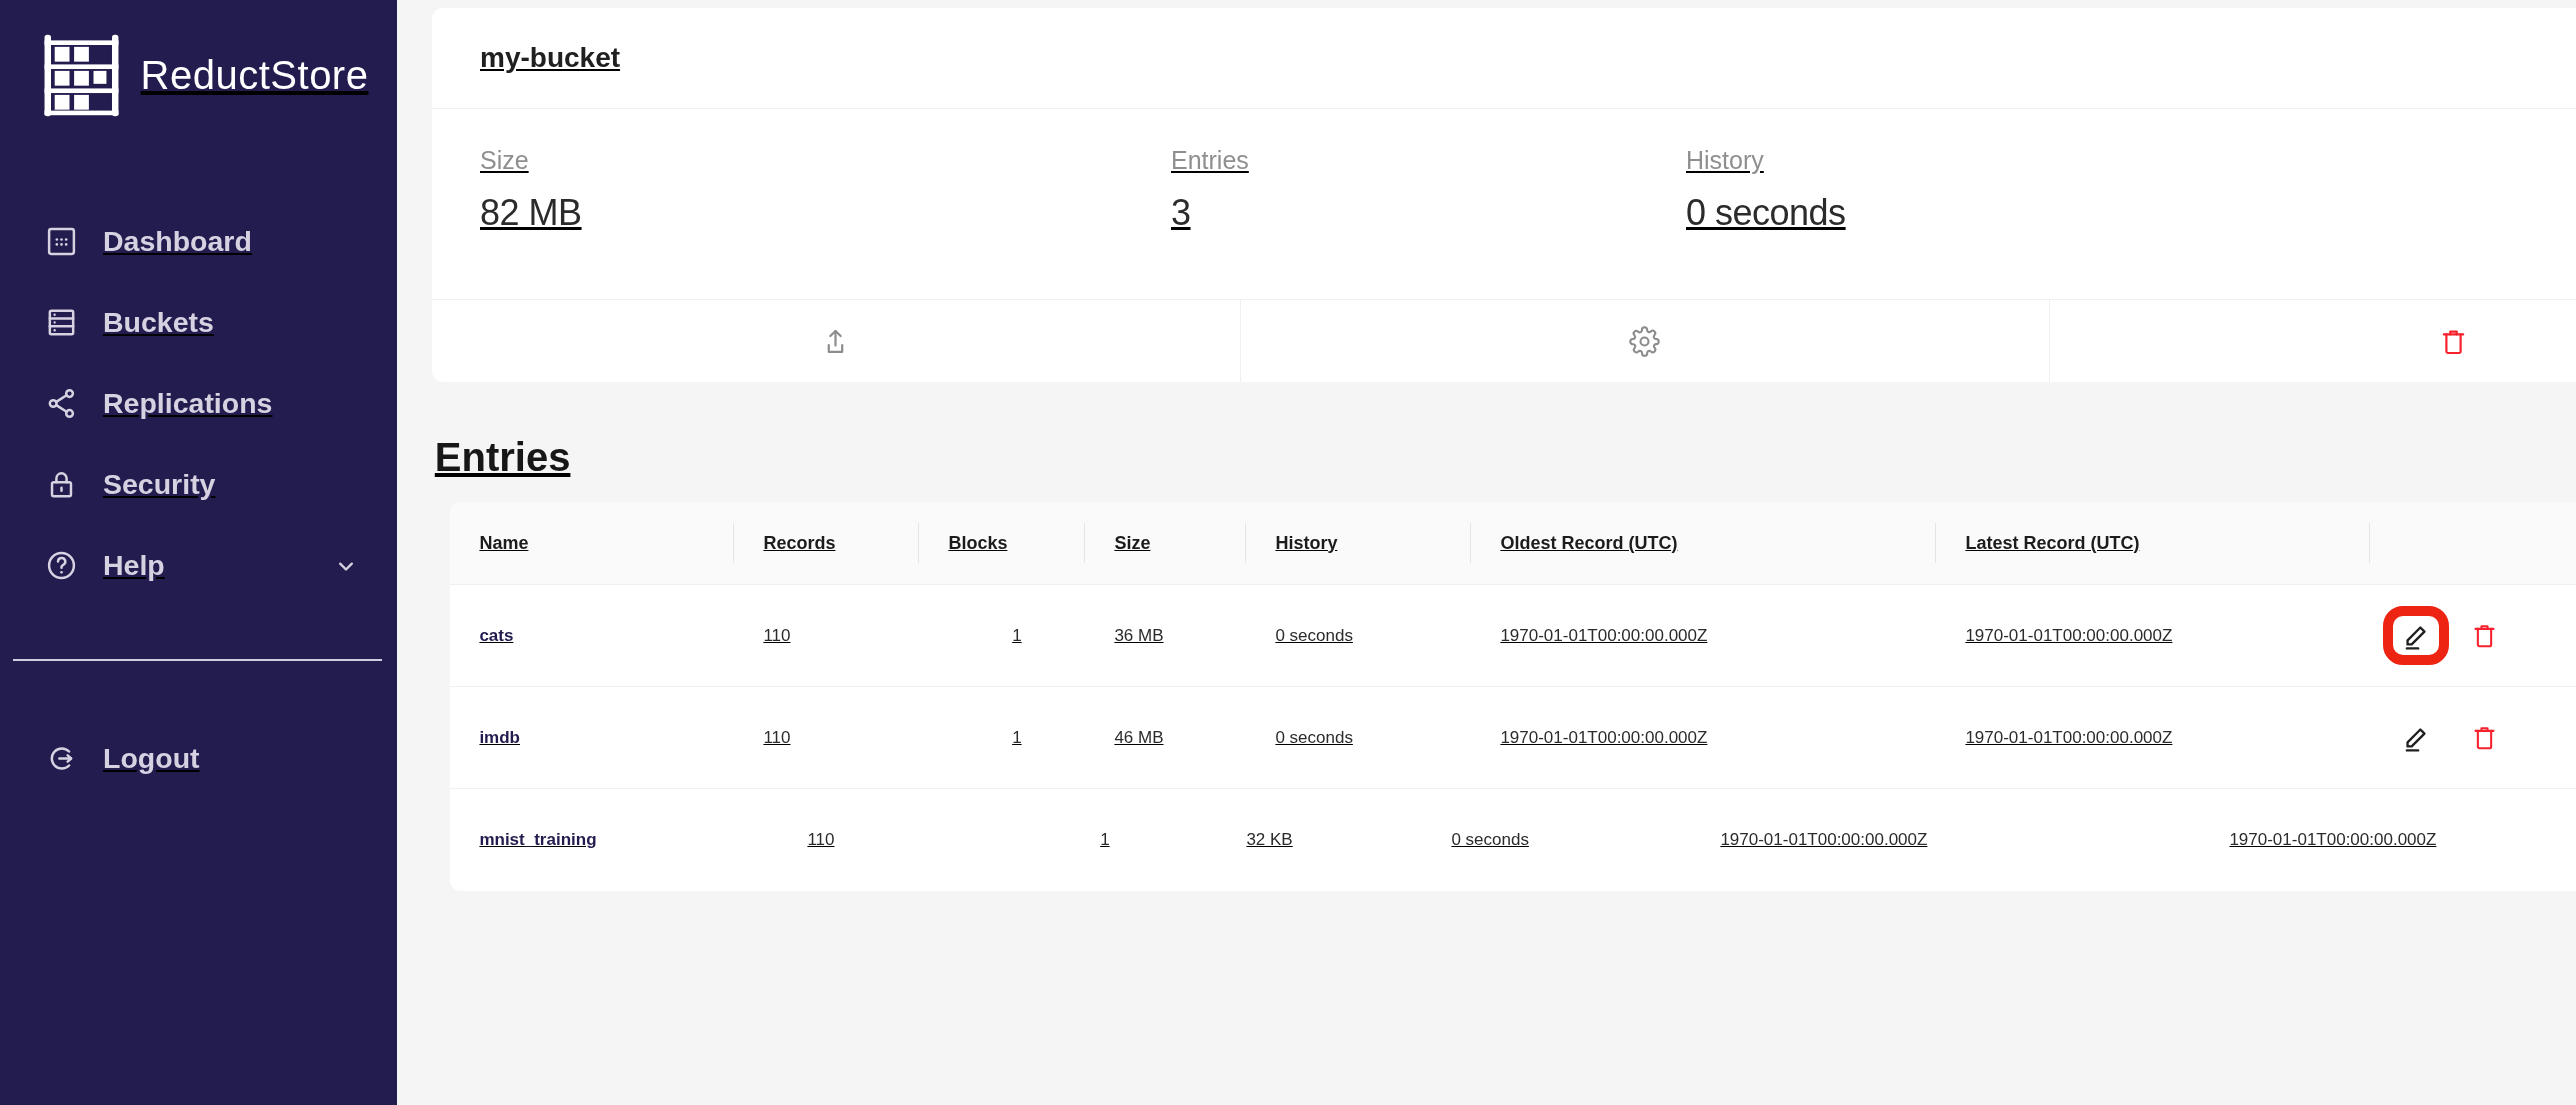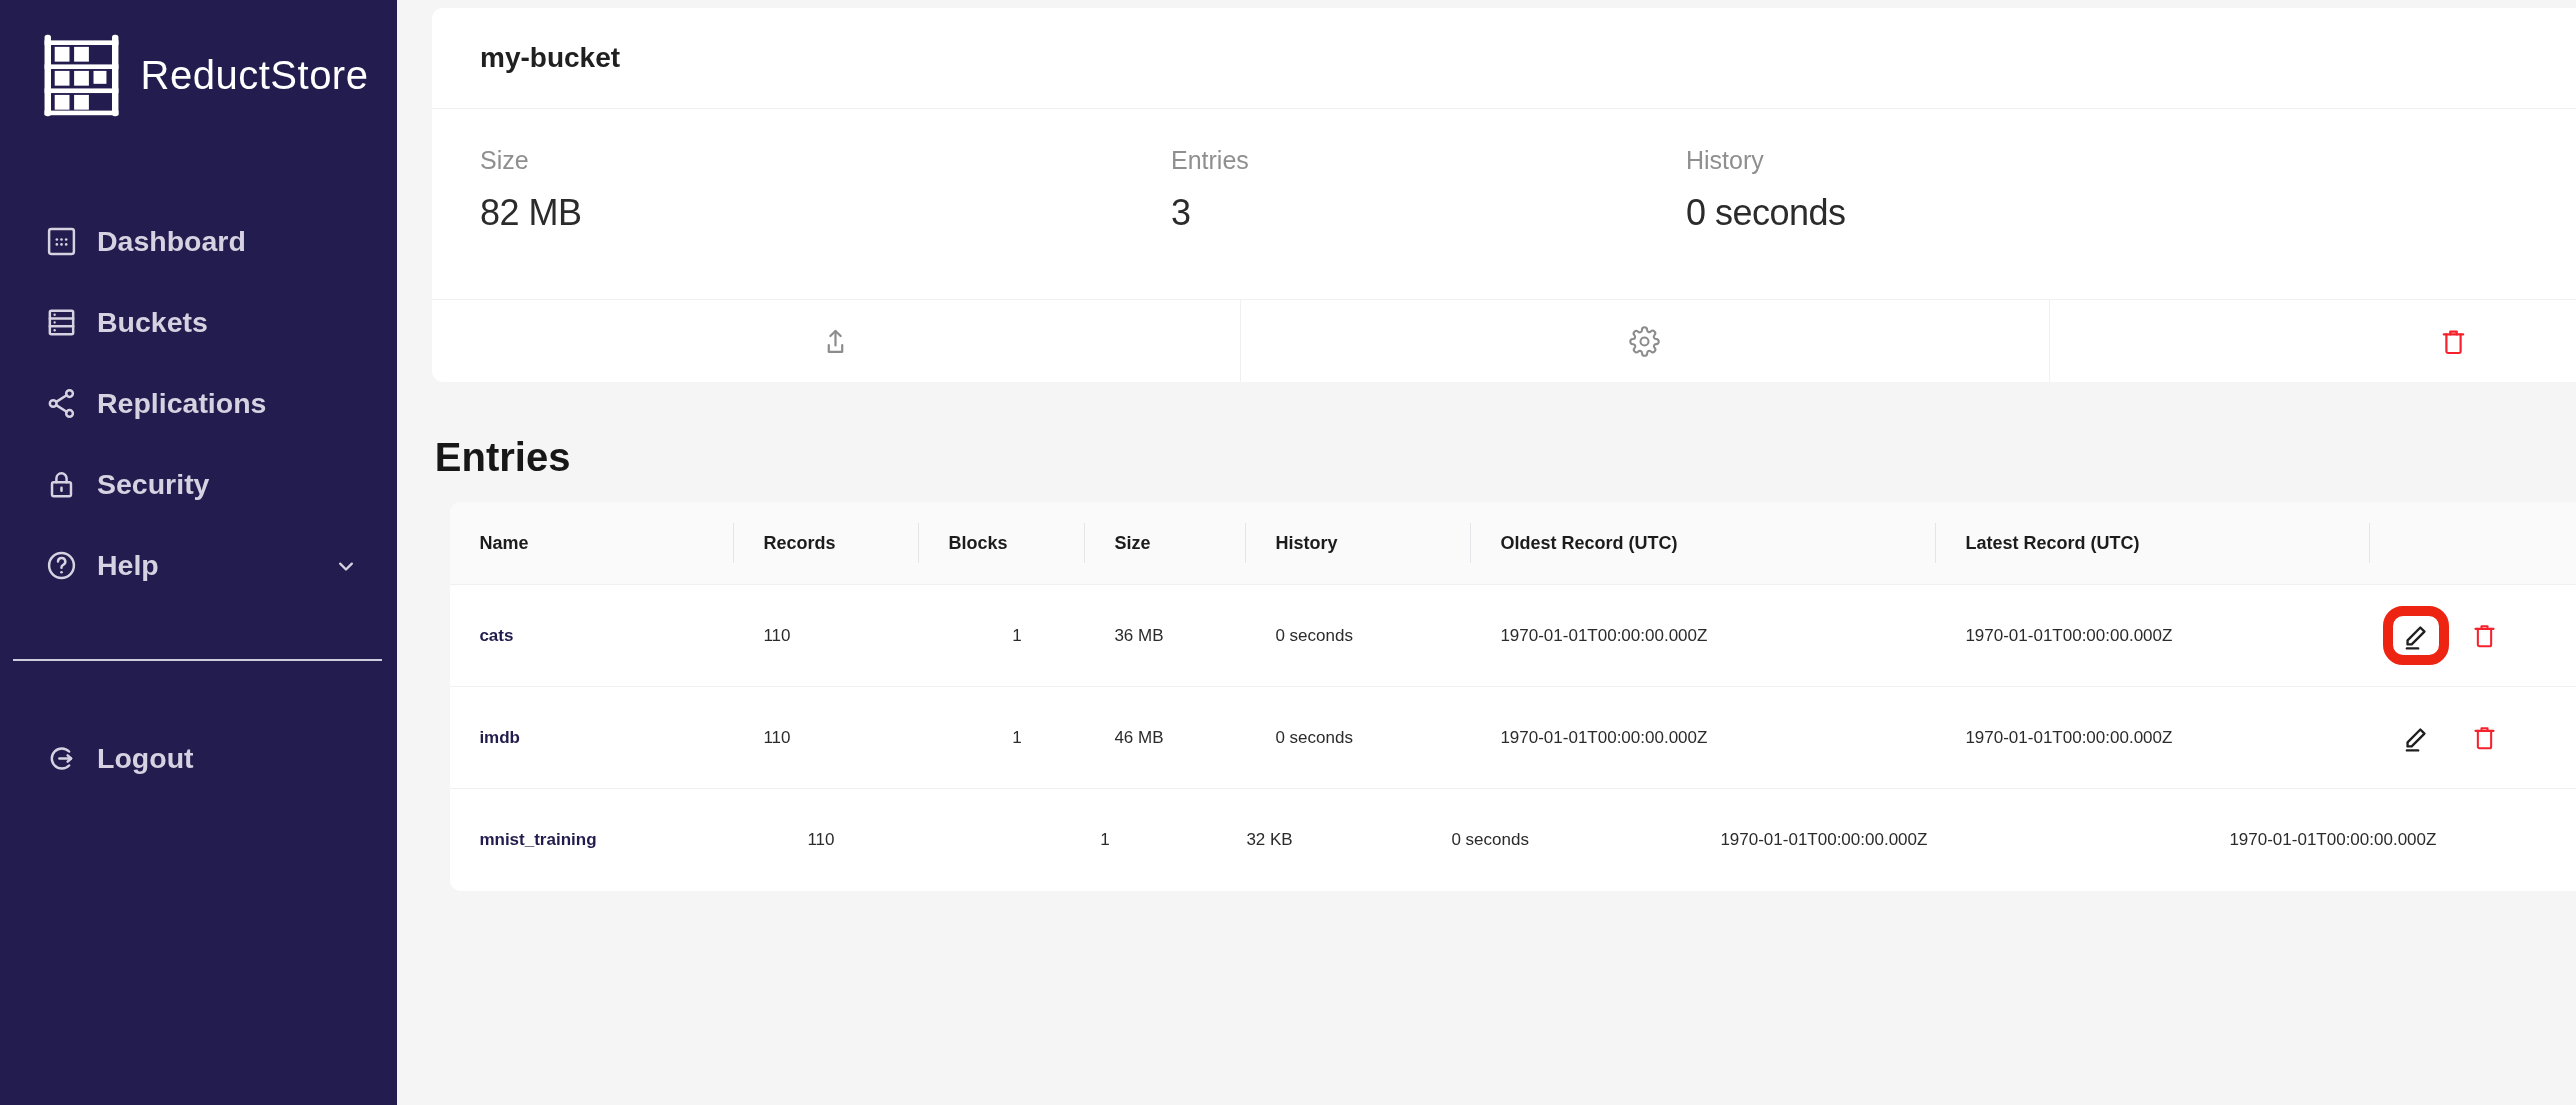--- a/index.html
+++ b/index.html
@@ -1,28 +1,28 @@
 <!DOCTYPE html>
 <html style="font-size:14.7px"><head>
 <meta charset="utf-8">
 <style>
   * { margin:0; padding:0; box-sizing:border-box; }
   html,body { width:2576px; height:1106px; overflow:hidden; }
   body { font-family:"Liberation Sans", sans-serif; background:#f5f5f5; }
-  .app { display:flex; width:2240px; height:1106px; }
+  .app { display:flex; width:2240px; height:1106px;text-decoration:underline; }
 
   
   .sidebar { width:397px; height:100%; background:#231c4e; flex:none; display:flex; flex-direction:column; }
   .logo-row { display:flex; align-items:center; gap:16.6px; margin:33px 0 0 39px; }
   .logo-mark { width:85px; height:85px; flex:none; }
   .brand { color:#ffffff; font-size:40px; font-weight:500; letter-spacing:0.5px; }
   .nav { margin-top:83px; }
   .nav-item { height:81px; display:flex; align-items:center; padding:0 37px 0 44px; cursor:pointer; color:#d6d2e2; }
   .nav-item .nav-ico { width:35px; height:35px; flex:none; }
-  .nav-item .nav-label { margin-left:18px; font-size:28.5px; font-weight:700; }
+  .nav-item .nav-label { margin-left:24px; font-size:28.5px; font-weight:700; }
   .nav-item .spacer { flex:1; }
   .chev { width:28px; height:28px; }
   .side-divider { height:1.8px; background:#cfccdf; margin:53px 14.7px 0 13px; }
   .logout-row { margin-top:57px; }
 
   
   .main { flex:1; padding:8px 27px 0 35px; }
 
   .card { background:#ffffff; border-radius:11px; width:100%; }
   .card-header { height:101px; display:flex; align-items:center; padding-left:48px; border-bottom:1.8px solid #f0f0f0; }

